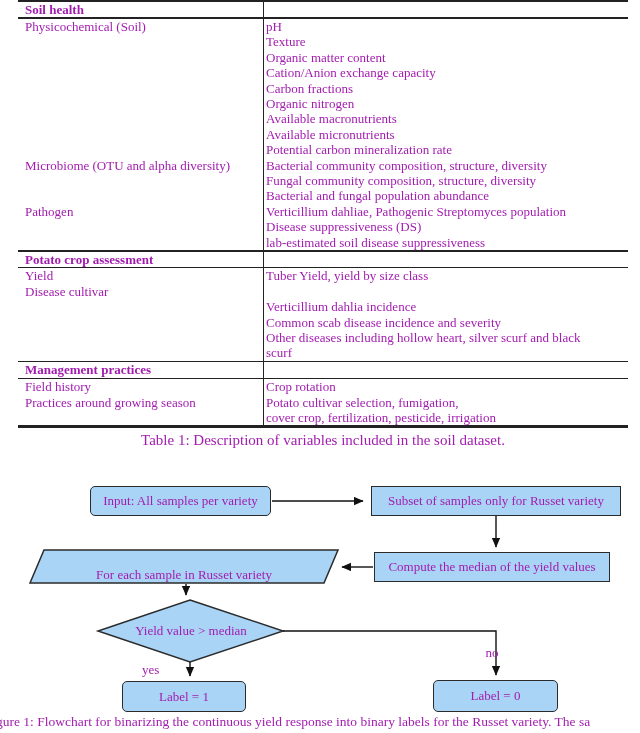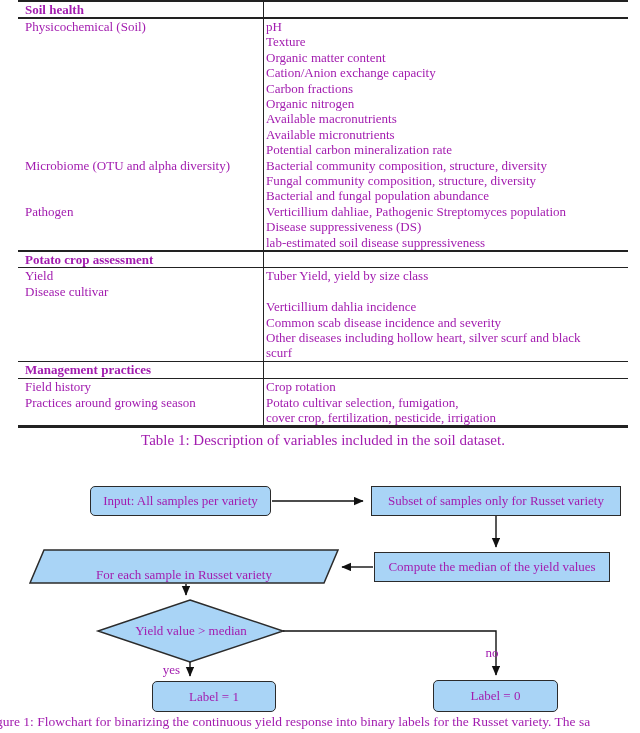--- a/index.html
+++ b/index.html
@@ -179,22 +179,22 @@
       <line x1="186" y1="114" x2="186" y2="125" stroke="#111" stroke-width="1.4" marker-end="url(#ah)"></line>
       <line x1="190" y1="192" x2="190" y2="206" stroke="#111" stroke-width="1.4" marker-end="url(#ah)"></line>
       <polyline points="283,161 496,161 496,205" fill="none" stroke="#111" stroke-width="1.4" marker-end="url(#ah)"></polyline>
     </svg>
 
     <div class="fnode fbox round" style="left:90px;top:16px;width:181px;height:30px;">Input: All samples per variety</div>
     <div class="fnode fbox" style="left:371px;top:16px;width:250px;height:30px;">Subset of samples only for Russet variety</div>
     <div class="fnode fbox" style="left:374px;top:82px;width:236px;height:30px;">Compute the median of the yield values</div>
     <div class="fnode ftext" style="left:44px;top:81px;width:280px;height:48px;">For each sample in Russet variety</div>
     <div class="fnode ftext" style="left:98px;top:147px;width:186px;height:28px;">Yield value &gt; median</div>
-    <div class="fnode fbox round" style="left:122px;top:211px;width:124px;height:31px;margin-left:30px;">Label = 1</div>
+    <div class="fnode fbox round" style="left:122px;top:211px;width:124px;height:31px;">Label = 1</div>
     <div class="fnode fbox round" style="left:433px;top:210px;width:125px;height:32px;">Label = 0</div>
 
-    <div class="edge-label" style="left:142px;top:193px;width:38px;text-align:right;">yes</div>
+    <div class="edge-label" style="left:142px;top:193px;width:38px;text-align:left;">yes</div>
     <div class="edge-label" style="left:471px;top:145px;width:42px;text-align:center;margin-top:31px;">no</div>
   </div>
 
   <div class="fig-caption">gure 1: Flowchart for binarizing the continuous yield response into binary labels for the Russet variety. The sa</div>
 
 </div>
 
 </body></html>

